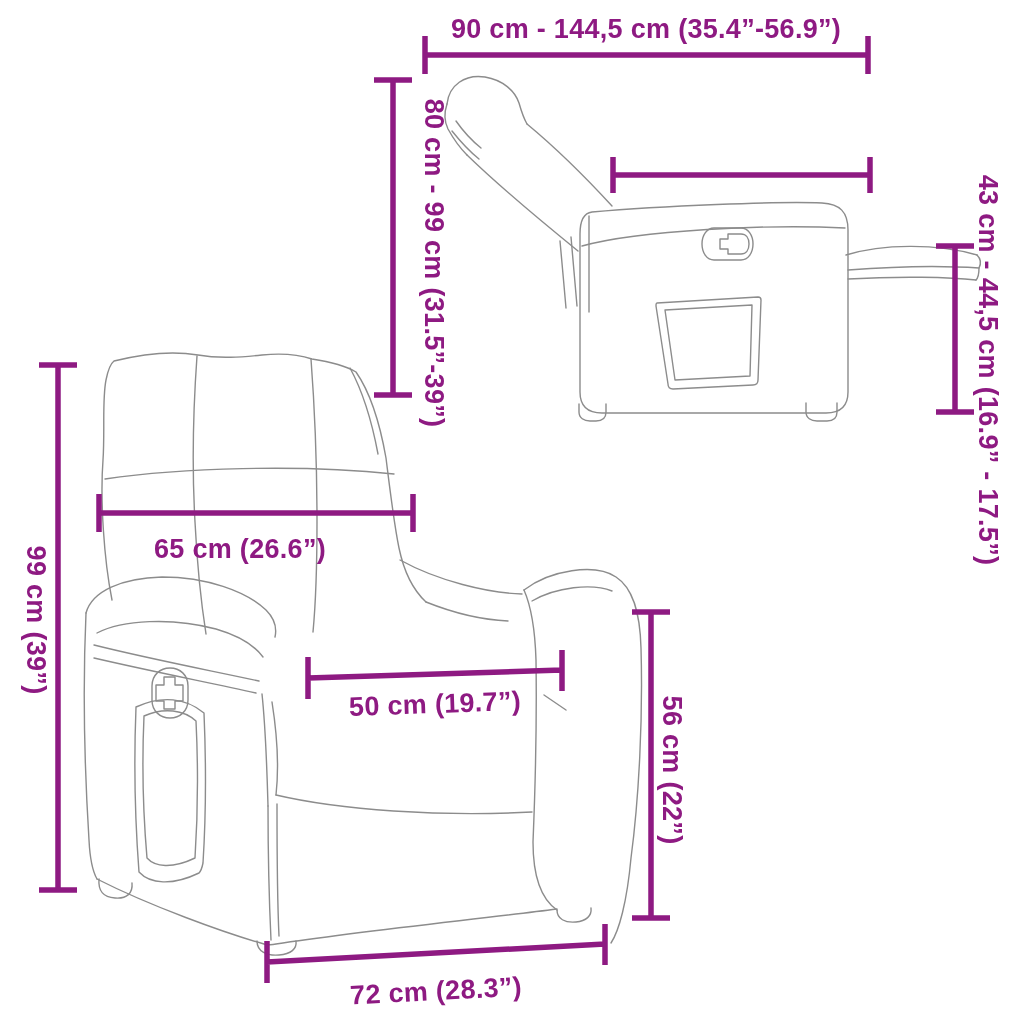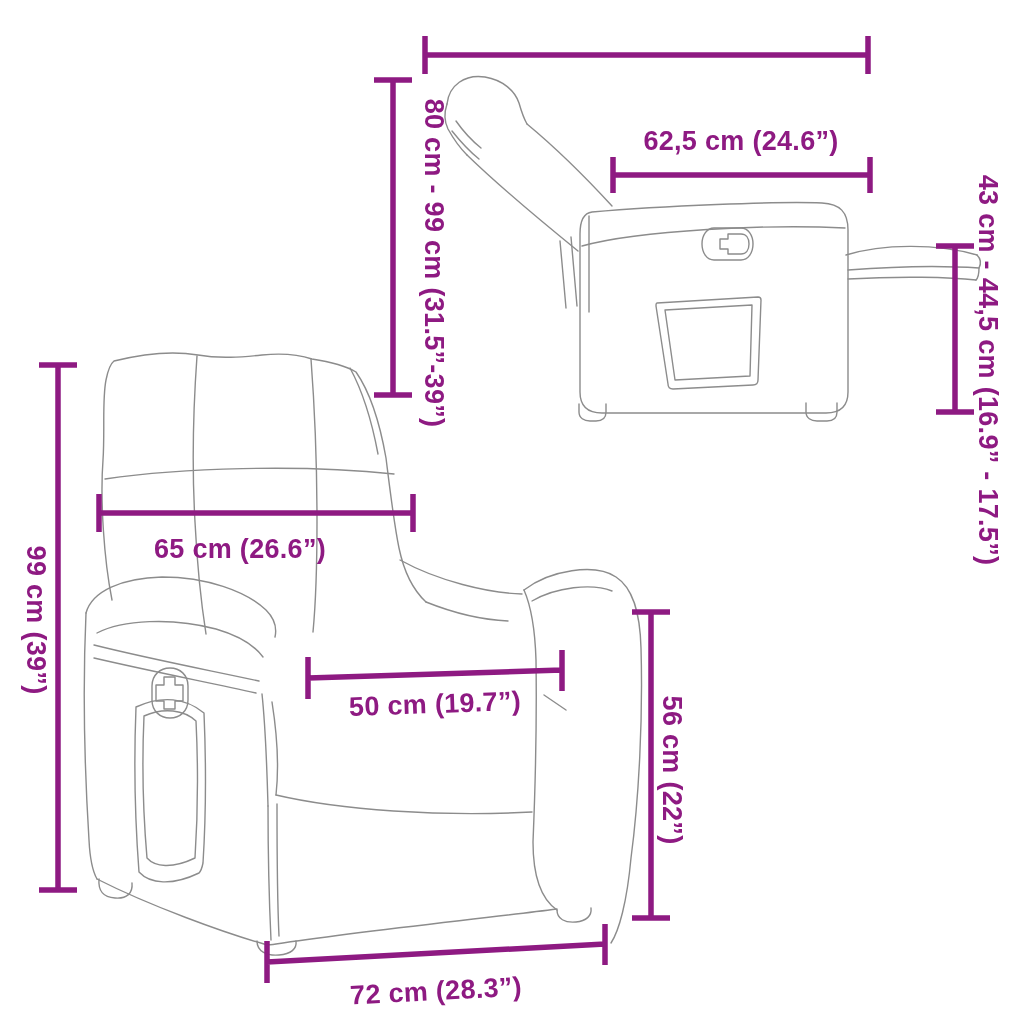--- a/index.html
+++ b/index.html
@@ -124,22 +124,22 @@
       <path class="dim" d="M58,365 L58,890 M39,365 L77,365 M39,890 L77,890"></path>
 
       <path class="dim" d="M308,678 L562,670 M308,657 L308,699 M562,650 L562,691"></path>
 
       <path class="dim" d="M651,612 L651,918 M632,612 L670,612 M632,918 L670,918"></path>
 
       <path class="dim" d="M267,962 L605,944 M267,941 L267,983 M605,924 L605,965"></path>
     </g>
   </svg>
 
+  <div class="dim-label" style="left:416px;top:13px;width:460px;">90 cm - 144,5 cm (35.4”-56.9”)</div>
 
-  <div class="dim-label" style="left:591px;top:125px;width:300px;">62,5 cm (24.6”)</div>
 
   <div class="dim-label rot90" style="left:234px;top:247px;width:400px;">80 cm - 99 cm (31.5”-39”)</div>
 
   <div class="dim-label rot90" style="left:758px;top:354px;width:460px;">43 cm - 44,5 cm (16.9” - 17.5”)</div>
 
   <div class="dim-label" style="left:90px;top:533px;width:300px;">65 cm (26.6”)</div>
 
   <div class="dim-label rot90" style="left:-64px;top:604px;width:200px;">99 cm (39”)</div>
 
   <div class="dim-label tilt2" style="left:285px;top:688px;width:300px;">50 cm (19.7”)</div>

